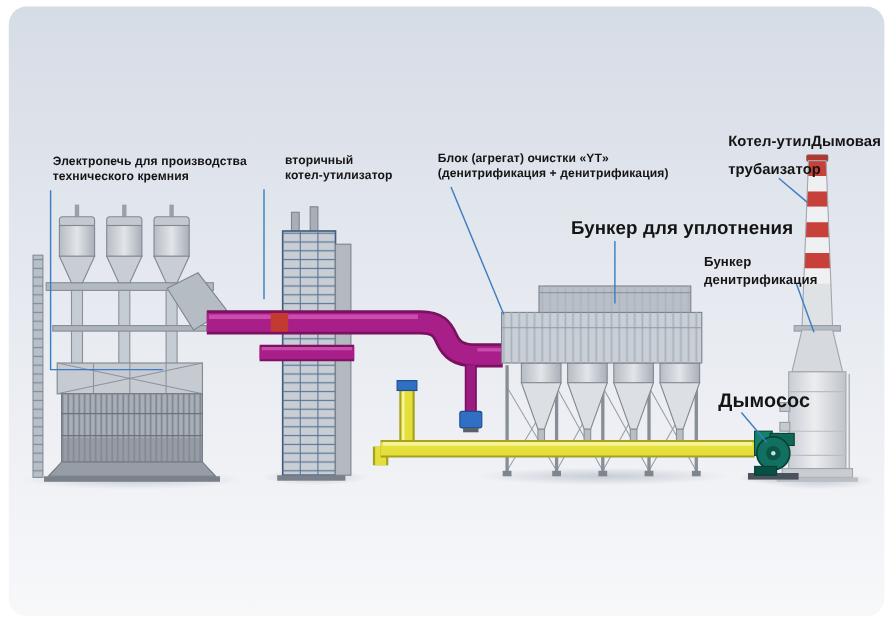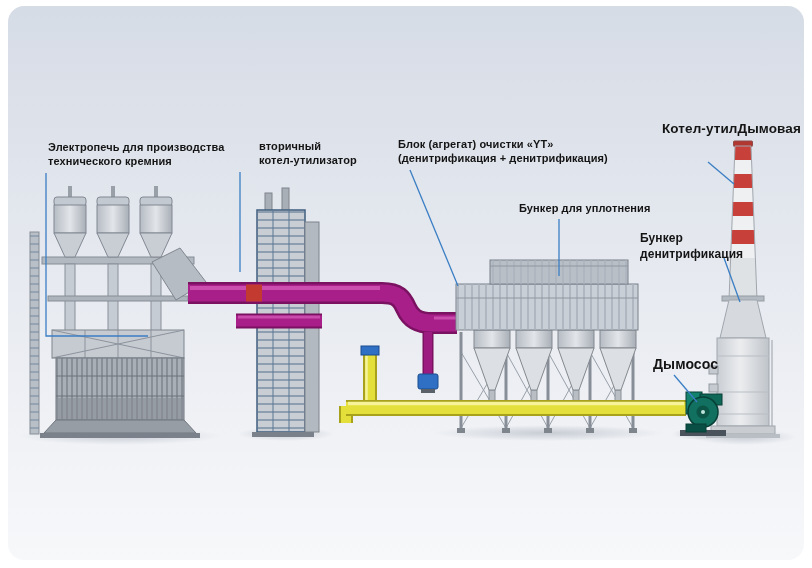--- a/index.html
+++ b/index.html
@@ -9,24 +9,24 @@
   }
   #stage svg{position:absolute;left:0;top:0;}
   .lbl{
     position:absolute;font-weight:700;color:#141414;white-space:nowrap;
     letter-spacing:0.1px;
   }
   .lbl span{display:block;}
   #lbl-furnace{left:48px;top:140px;font-size:11px;line-height:14px;}
   #lbl-boiler{left:237px;top:139px;font-size:11px;line-height:14px;margin-left:22px;}
   #lbl-cleaning{left:398px;top:137px;font-size:11px;line-height:14px;}
-  #lbl-hopper{left:519px;top:201px;font-size:11px;line-height:14px;}
+  #lbl-hopper{left:519px;top:201px;font-size:17px;line-height:14px;}
   #lbl-stack{left:662px;top:116px;font-size:13.5px;line-height:25px;}
   #lbl-desulf{left:640px;top:230px;font-size:12px;line-height:16px;}
-  #lbl-fan{left:653px;top:357px;font-size:14px;line-height:15px;}
+  #lbl-fan{left:653px;top:357px;font-size:18px;line-height:15px;}
 </style>
 </head>
 <body>
 
 <div id="stage">
 
 <svg width="812" height="568" viewBox="0 0 812 568">
   <defs>
     <linearGradient id="bgGrad" x1="0" y1="0" x2="0" y2="1">
       <stop offset="0" stop-color="#d6dce6"></stop>
@@ -241,20 +241,21 @@
 
 <div class="lbl" id="lbl-cleaning">
   <span>Блок (агрегат) очистки «YT»</span>
   <span>(денитрификация + денитрификация)</span>
 </div>
 
 <div class="lbl" id="lbl-hopper">Бункер для уплотнения</div>
 
 <div class="lbl" id="lbl-stack">
   <span>Котел-утилДымовая</span>
+  <span>трубаизатор</span>
 </div>
 
 <div class="lbl" id="lbl-desulf">
   <span>Бункер</span>
   <span>денитрификация</span>
 </div>
 
 <div class="lbl" id="lbl-fan">Дымосос</div>
 
 </div>

